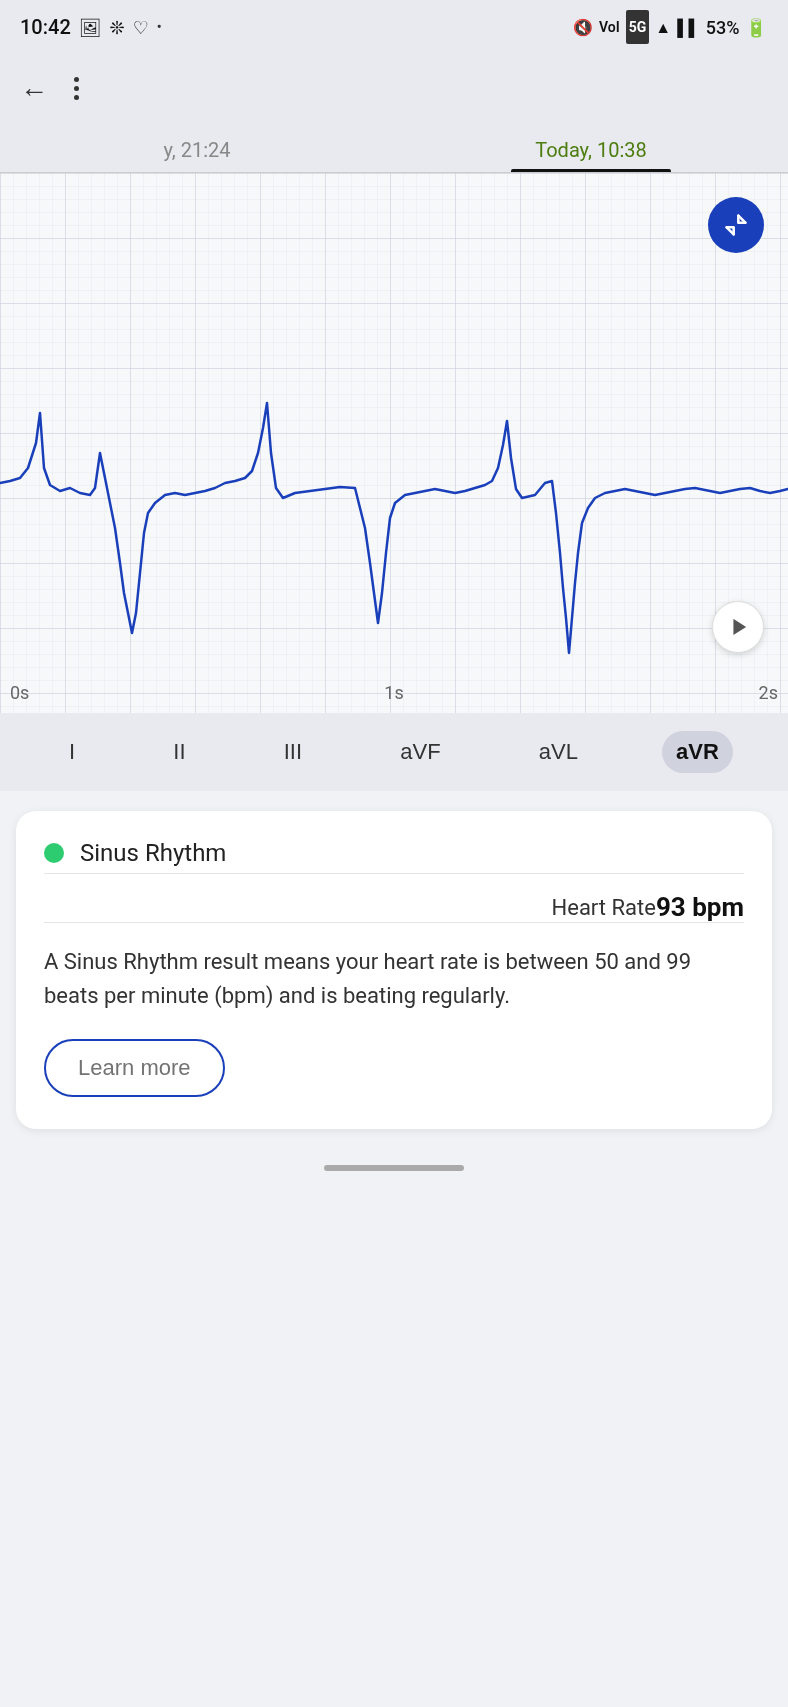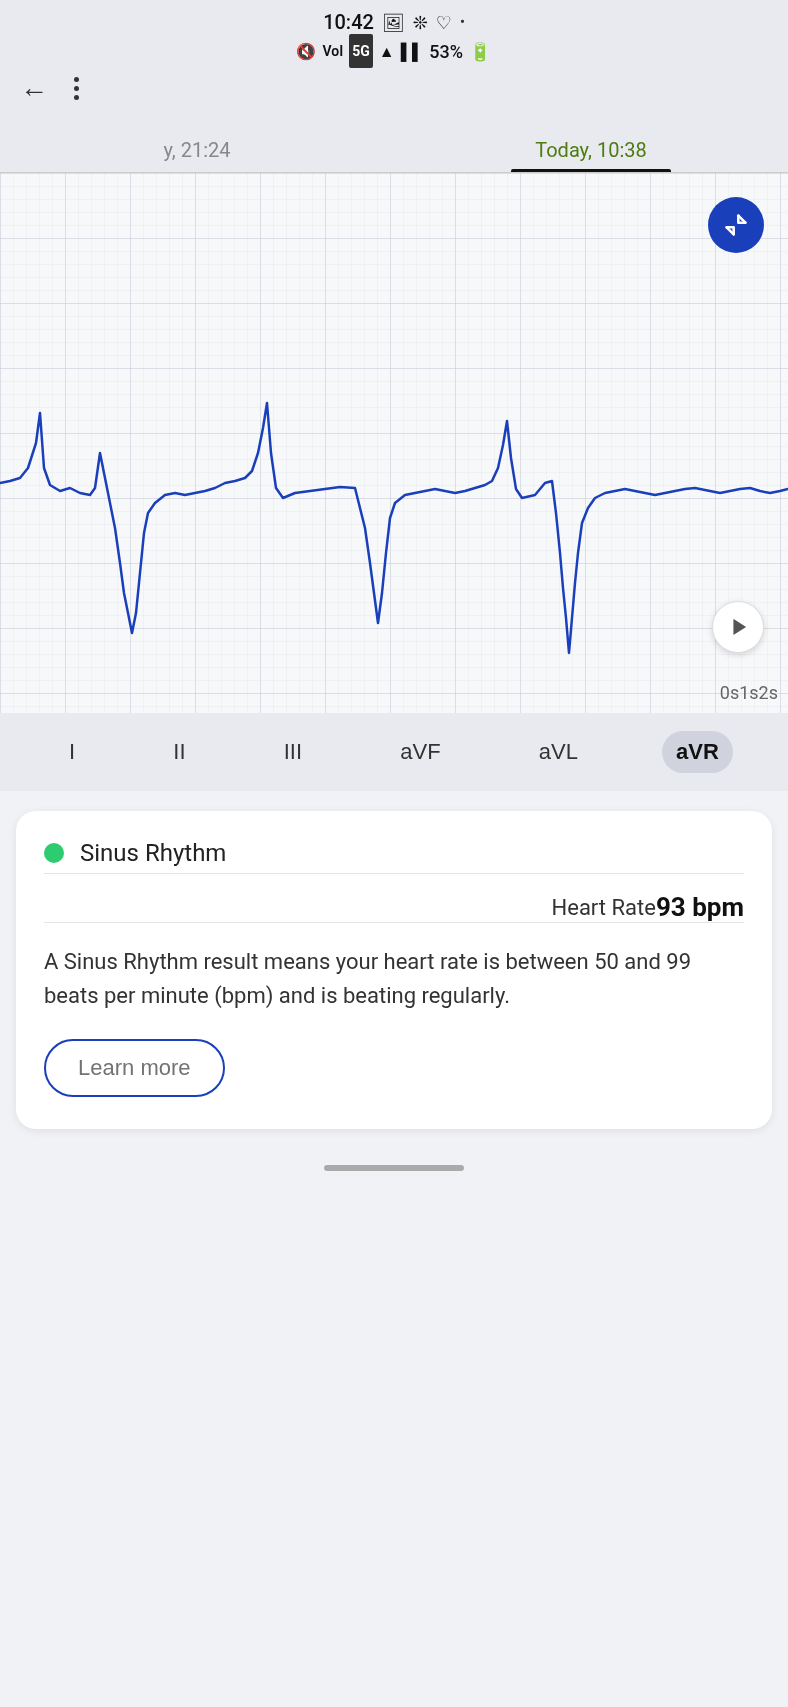--- a/index.html
+++ b/index.html
@@ -13,21 +13,20 @@
     }
 
     
     .status-bar {
       display: flex;
       justify-content: space-between;
       align-items: center;
       background: #e8eaf0;
       padding: 10px 20px 8px 20px;
       height: 52px;
-      flex-direction: column;
     }
     .status-left {
       display: flex;
       align-items: center;
       gap: 8px;
       font-size: 20px;
       font-weight: 500;
       color: #111;
     }
     .status-right {
@@ -159,21 +158,21 @@
       cursor: pointer;
       z-index: 10;
       box-shadow: 0 2px 6px rgba(0,0,0,0.15);
     }
     .time-labels {
       position: absolute;
       bottom: 10px;
       left: 0;
       right: 0;
       display: flex;
-      justify-content: flex-end;
+      justify-content: space-between;
       padding: 0 10px;
     }
     .time-label {
       font-size: 18px;
       color: #666;
     }
 
     
     .lead-selector {
       display: flex;

